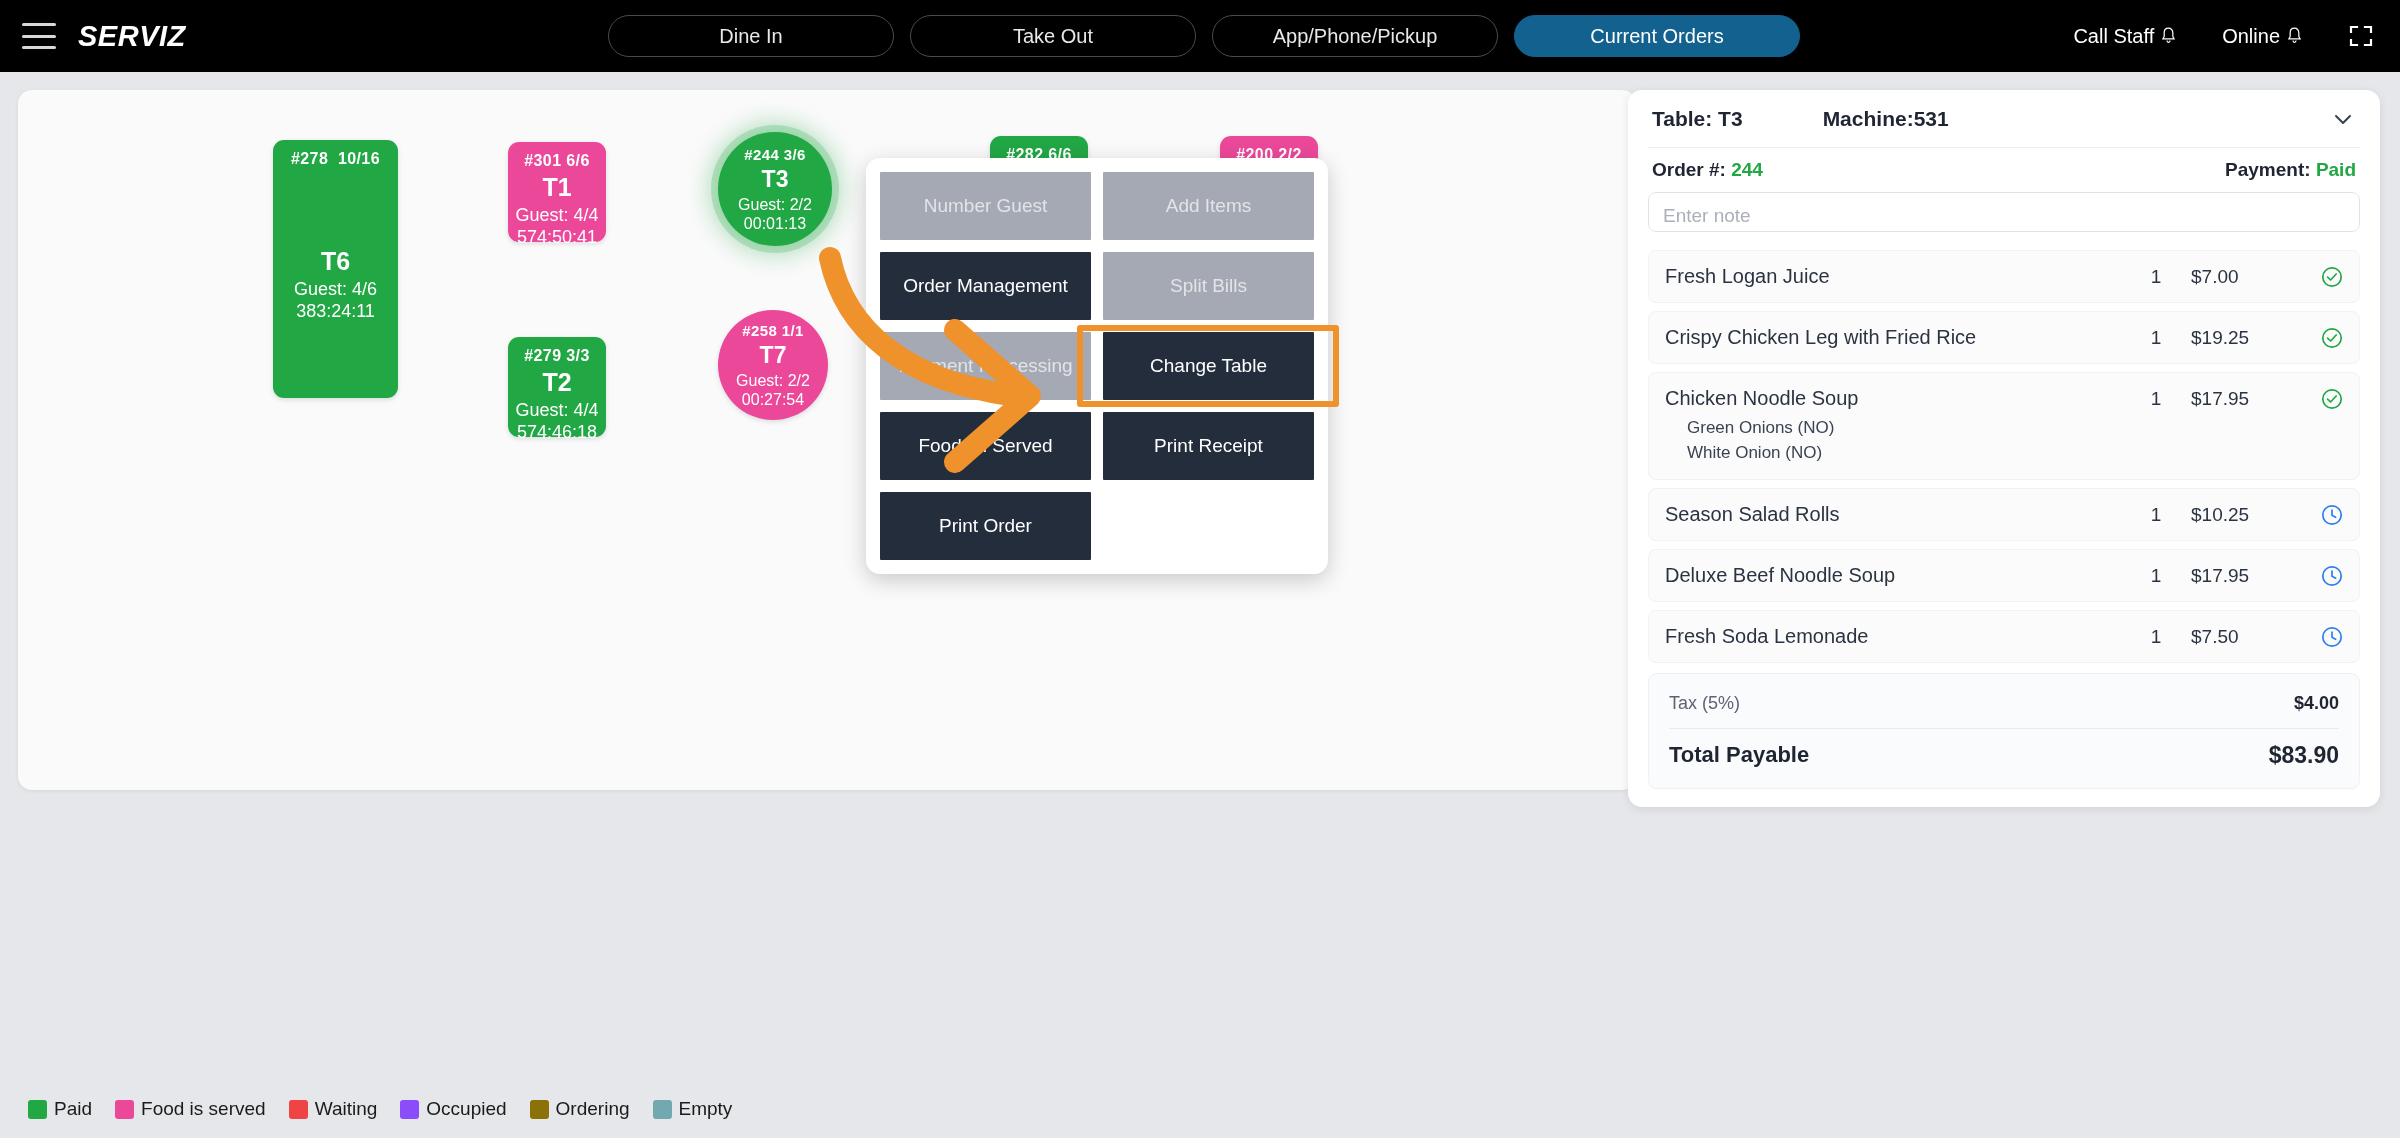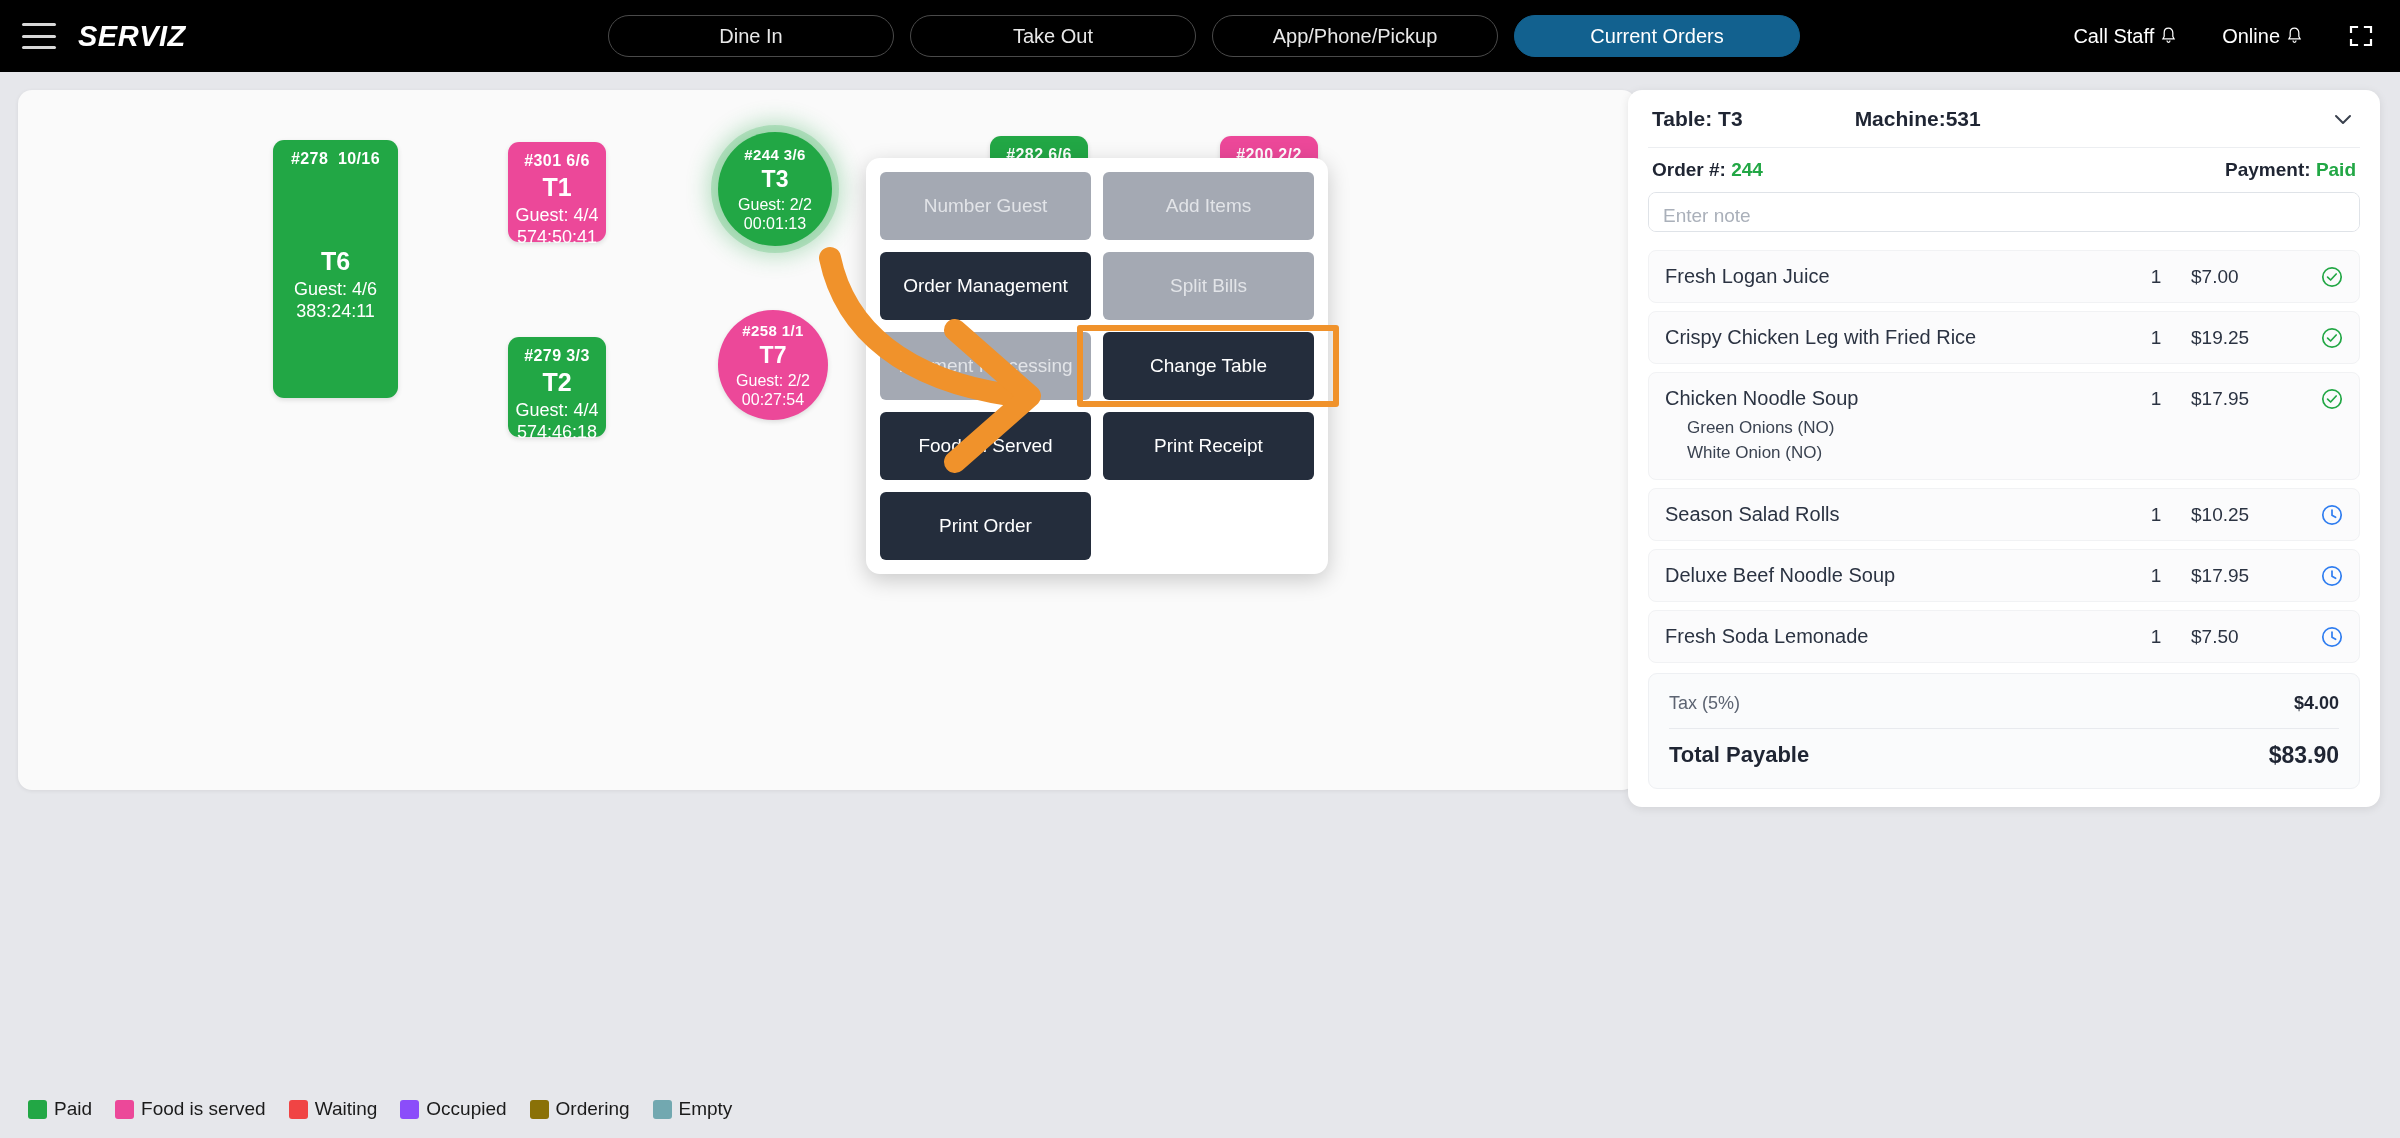--- a/index.html
+++ b/index.html
@@ -87,21 +87,21 @@
     position: absolute; left: 866px; top: 158px;
     width: 462px;
     background: #ffffff; border-radius: 14px;
     padding: 14px;
     display: grid; grid-template-columns: 1fr 1fr;
     gap: 12px 12px;
     box-shadow: 0 6px 22px rgba(0,0,0,.20);
     z-index: 20;
   }
   .abtn {
-    height: 68px; border-radius: 6px;
+    height: 68px; border-radius: 1px;
     display: flex; align-items: center; justify-content: center;
     font-size: 19px; font-family: "Liberation Sans", sans-serif;
     border: none; cursor: pointer; text-align: center; padding: 0 6px;
   }
   .abtn.enabled { background: #242d3c; color: #ffffff; }
   .abtn.disabled { background: #a4a9b3; color: #e2e4e8; cursor: default; }
 
   .highlight-box {
     position: absolute;
     left: 1077px; top: 325px;
@@ -125,21 +125,21 @@
     box-shadow: 0 2px 10px rgba(0,0,0,.09);
     padding: 0 20px 18px 20px;
   }
   .op-top {
     display: flex; align-items: center;
     height: 58px;
     border-bottom: 1px solid #eceef1;
     padding: 0 4px;
   }
   .op-table { font-size: 21px; font-weight: bold; color: #1f2533; }
-  .op-machine { font-size: 21px; font-weight: bold; color: #1f2533; margin-left: 112px; }
+  .op-machine { font-size: 21px; font-weight: bold; color: #1f2533; margin-left: 80px; }
   .op-chev { margin-left: auto; cursor: pointer; }
   .op-meta {
     display: flex; align-items: center;
     height: 44px; padding: 0 4px;
     font-size: 19px; font-weight: bold; color: #1f2533;
   }
   .op-meta .val-green { color: #22a745; font-weight: bold; }
   .op-pay { margin-left: auto; }
   .note {
     width: 100%; height: 40px;

